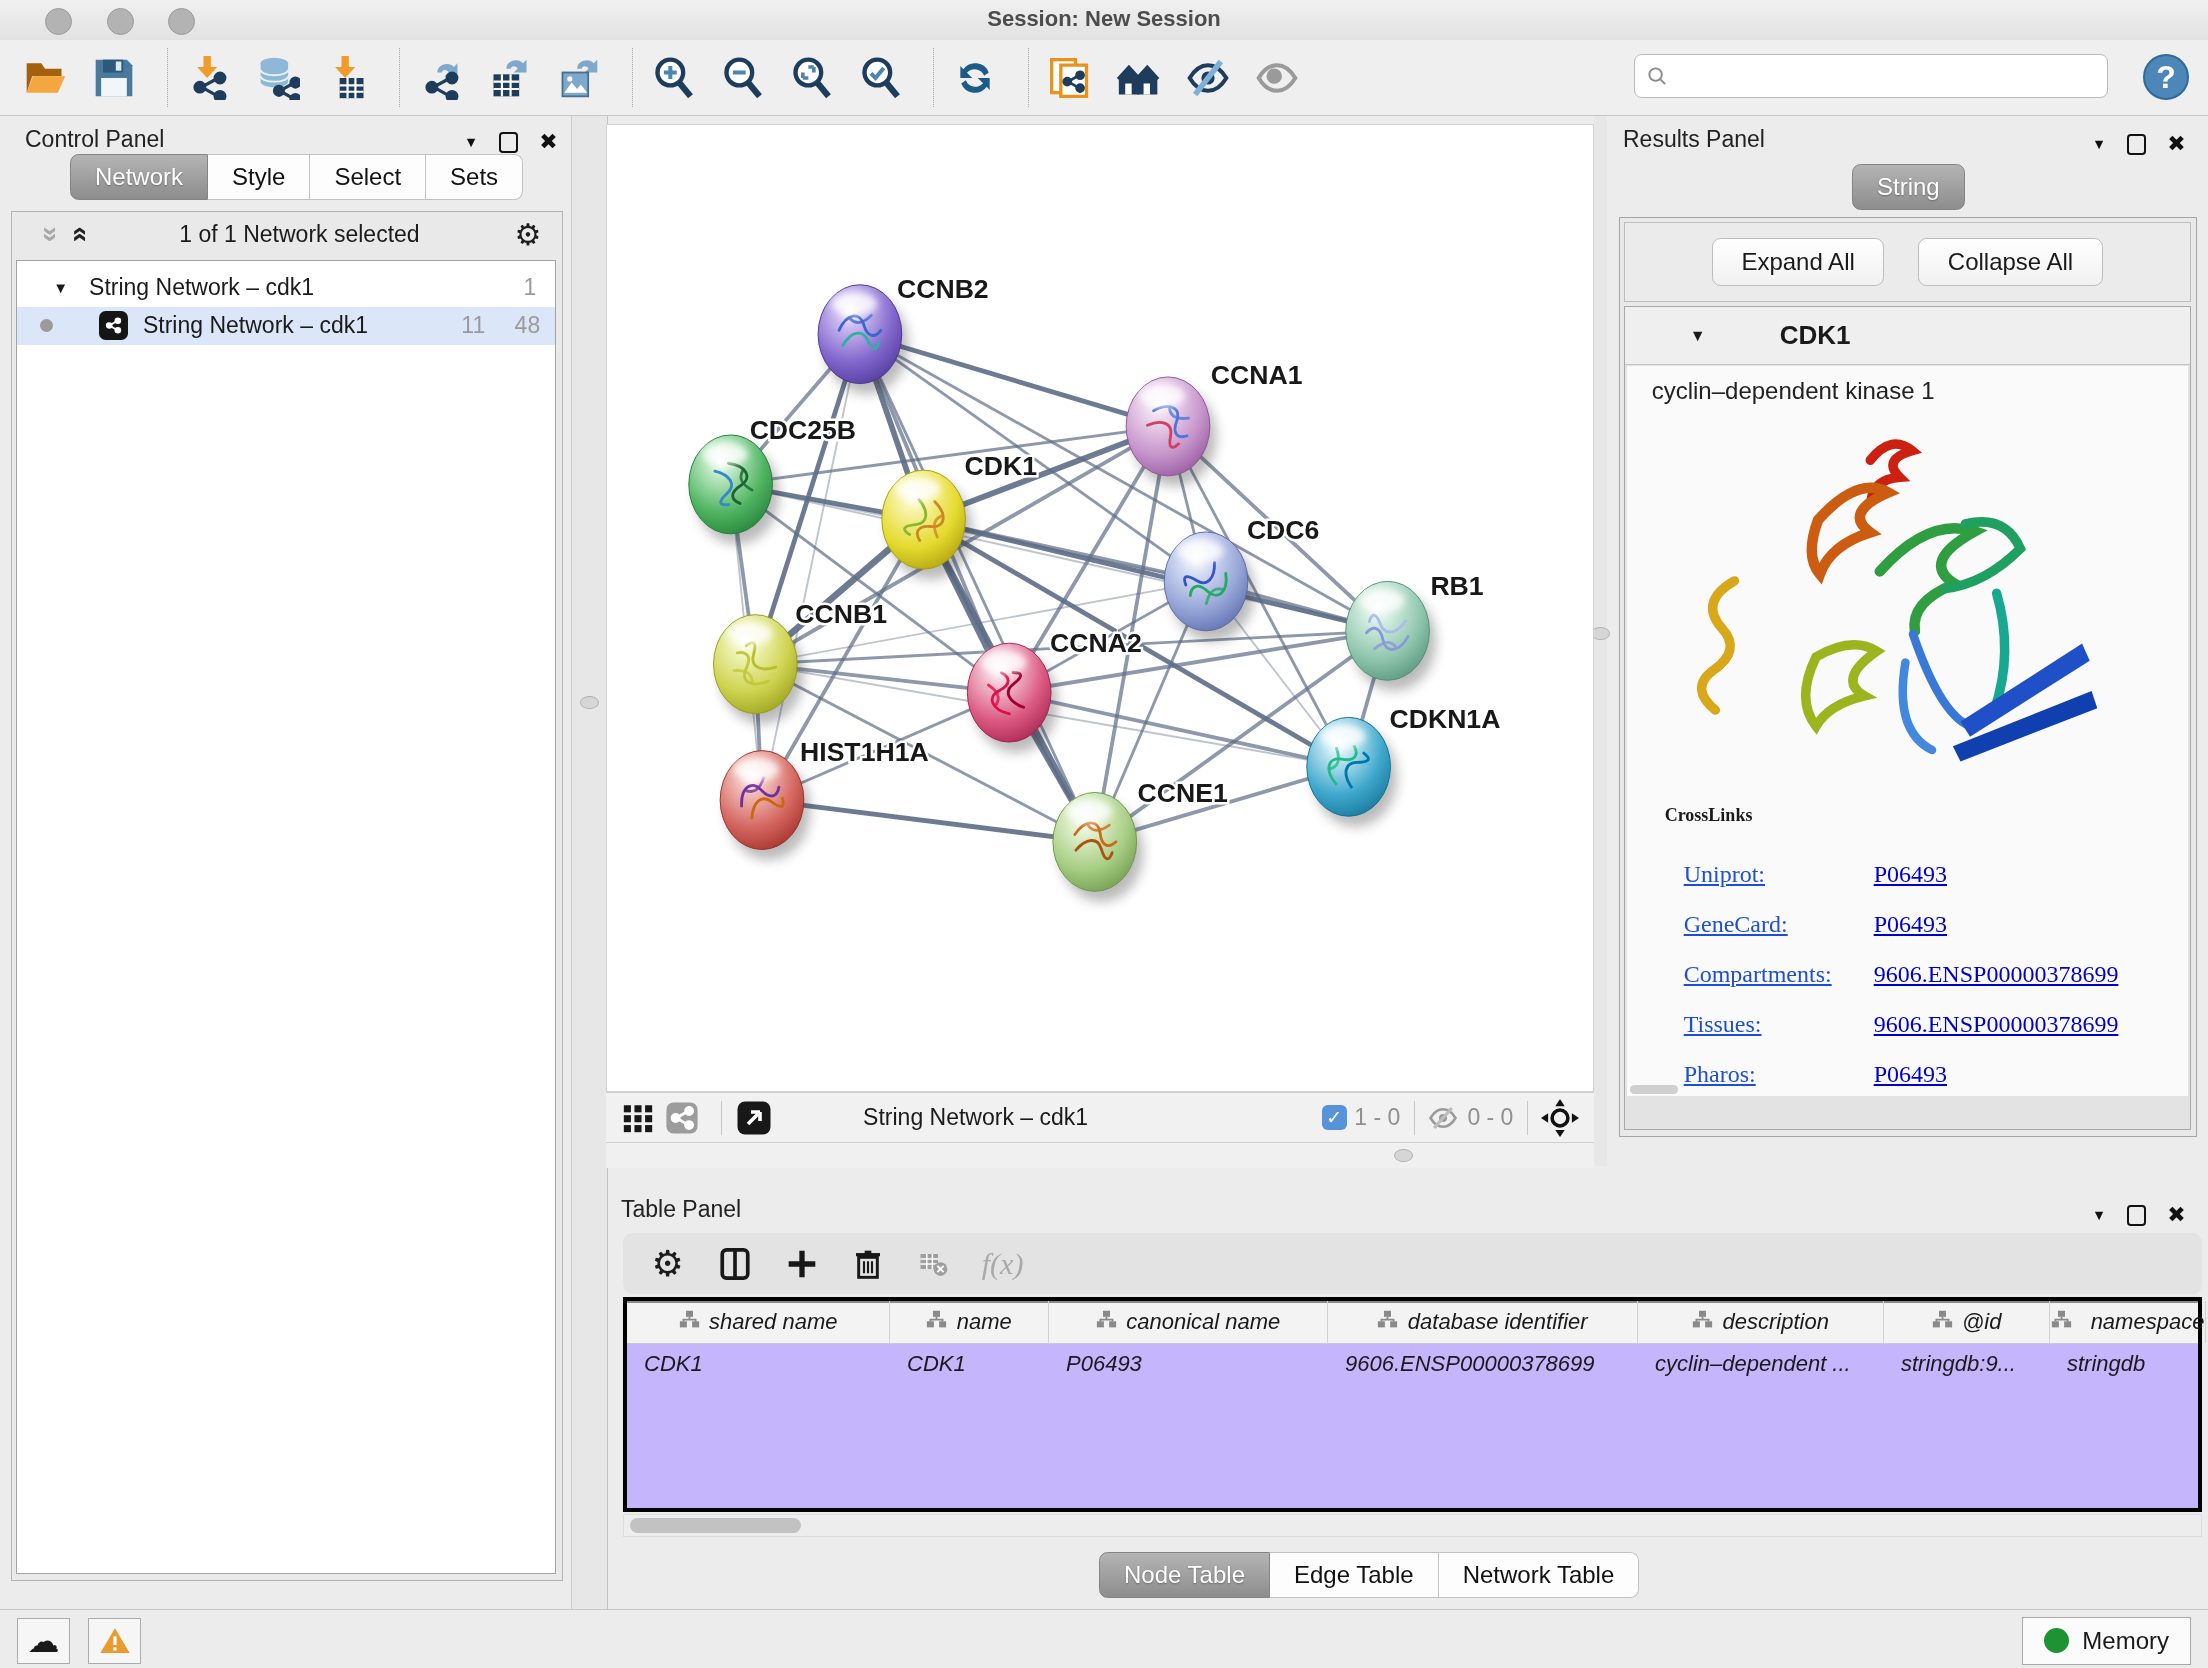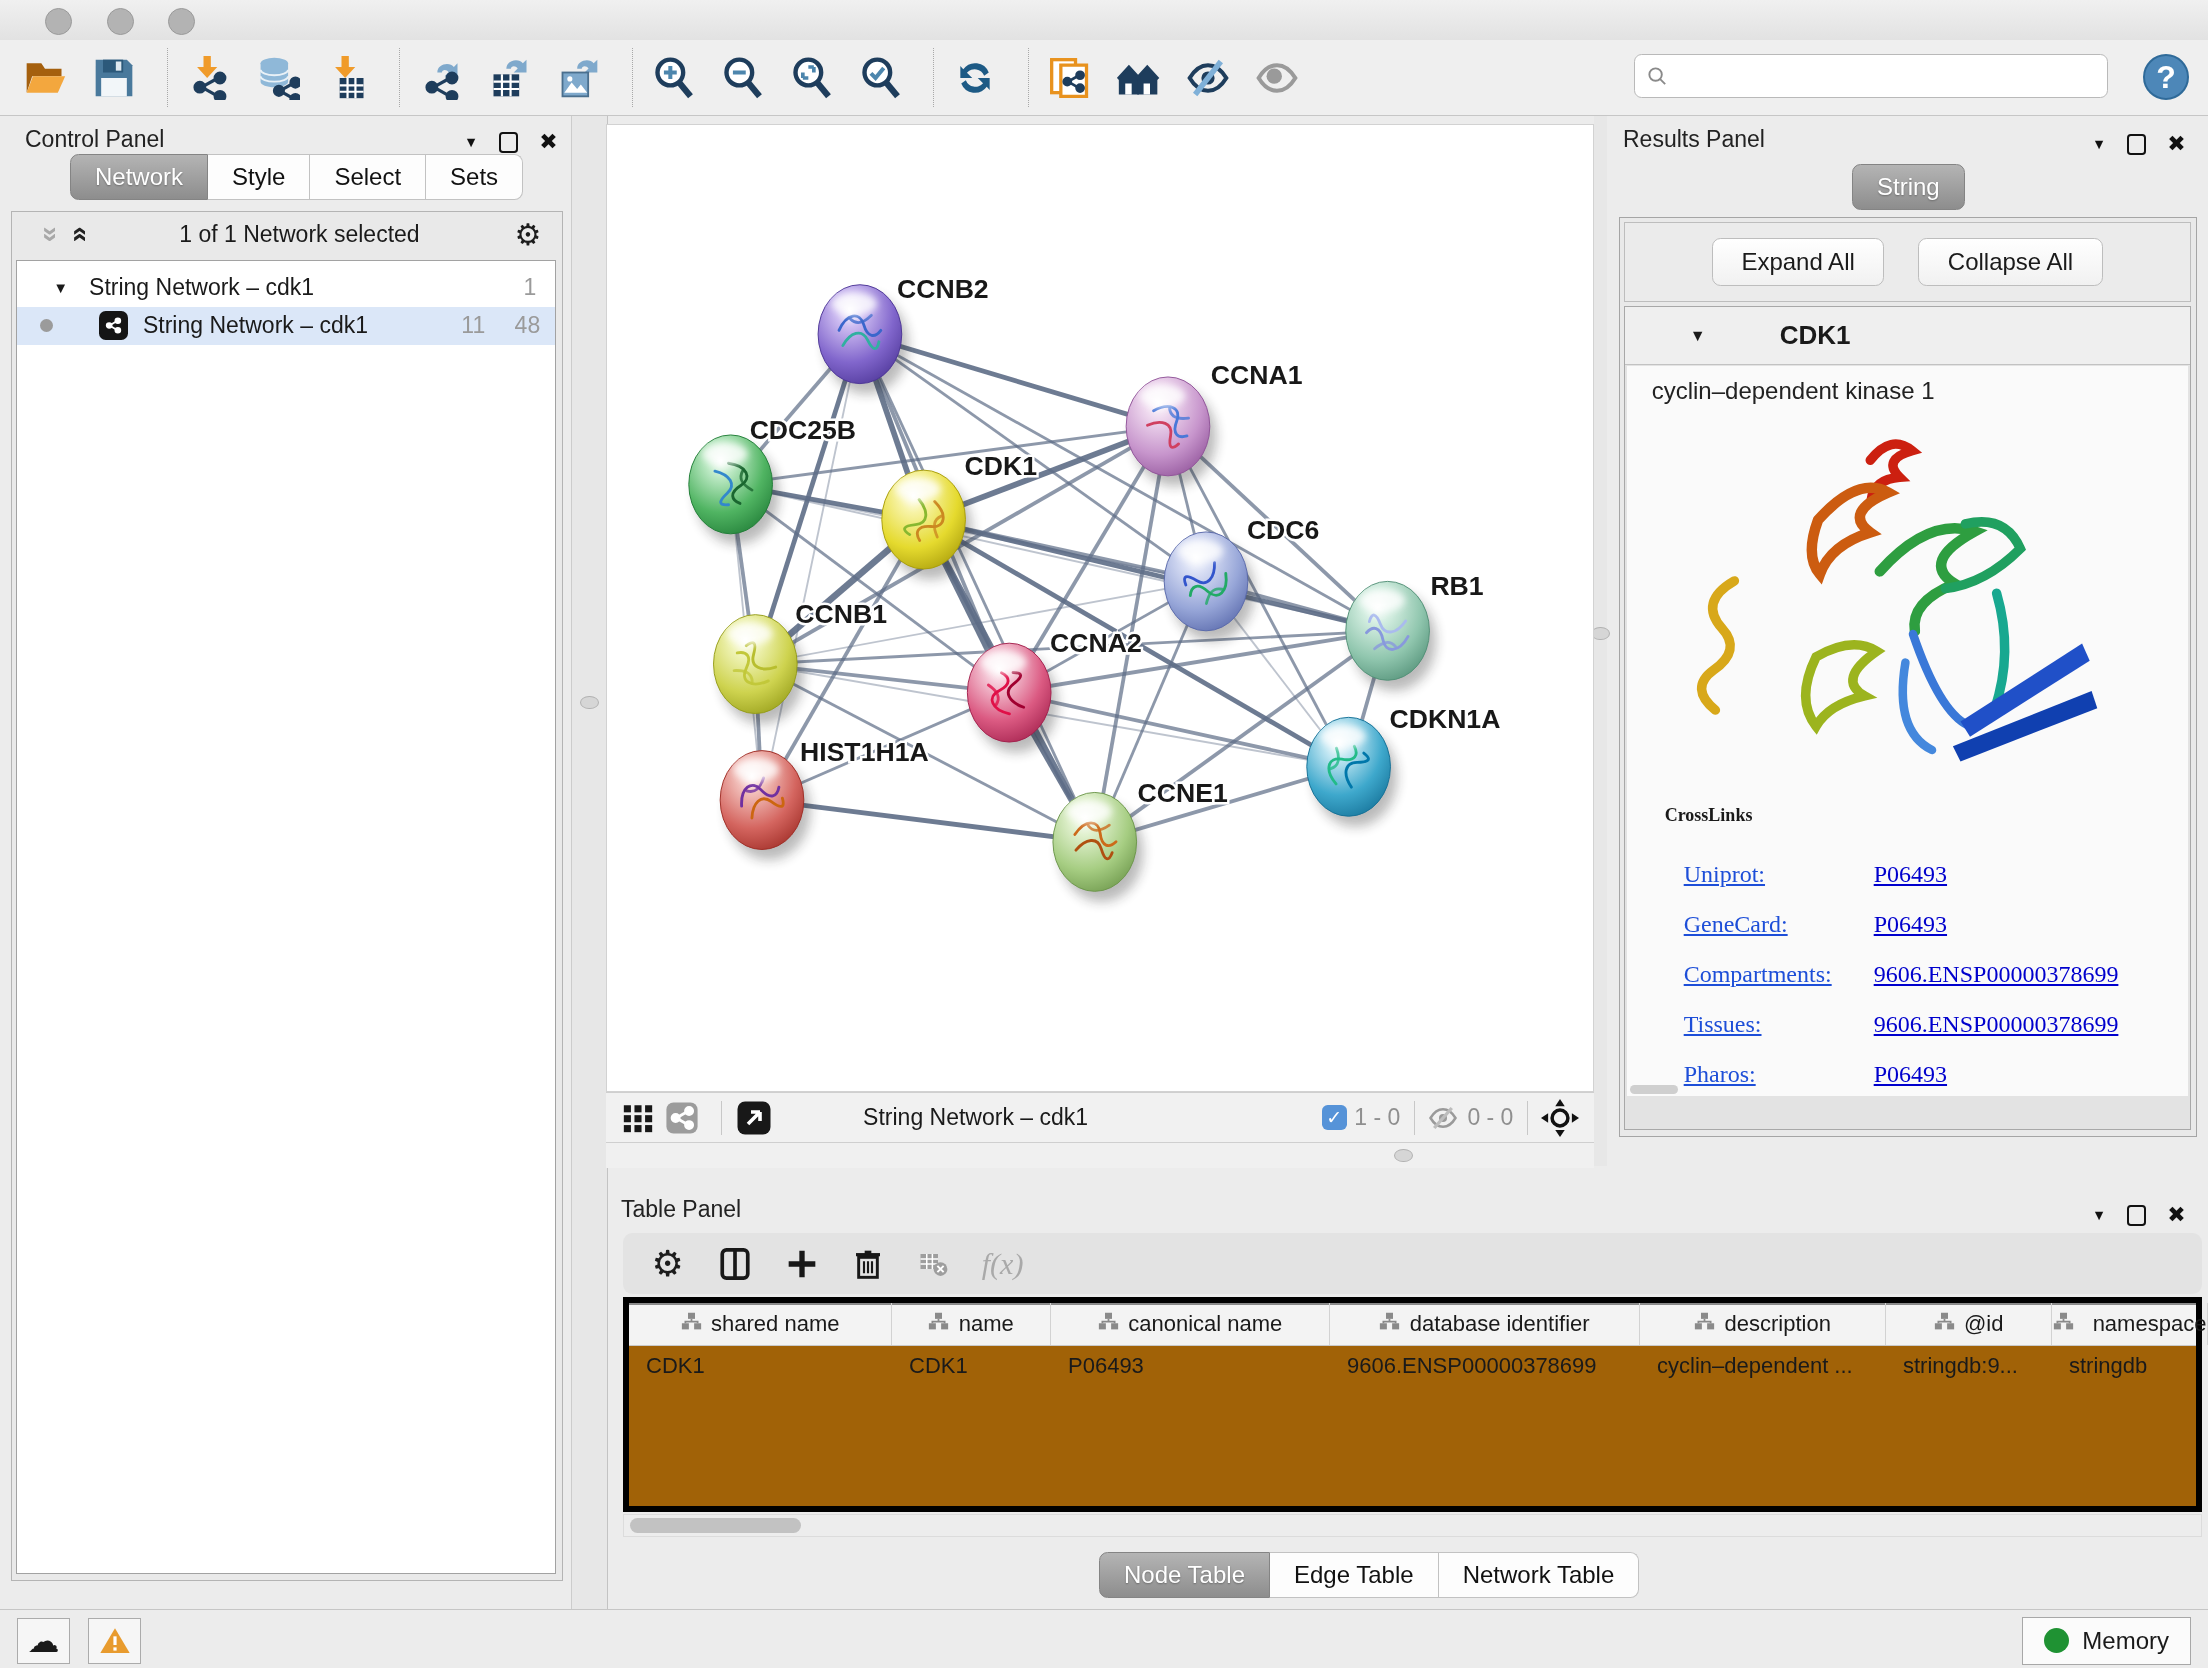--- a/index.html
+++ b/index.html
@@ -96,21 +96,21 @@
   .xl-row a{color:#0000cd;text-decoration:underline;}
   .mini-scroll{position:absolute;left:3.8px;bottom:1.9px;width:48px;height:9.5px;background:#cfcfcf;border-radius:4.8px;}
 
   
   .tp-head{left:621px;top:1196px;}
   .tp-ctl{left:2092px;top:1202px;}
   .ttoolbar{left:623px;top:1233px;width:1579px;height:61px;background:#e3e3e3;border-radius:9.5px;
             display:flex;align-items:center;gap:34px;padding-left:28.5px;box-sizing:border-box;}
   .ticon{display:flex;align-items:center;justify-content:center;}
   .fx{font-family:"Liberation Serif","DejaVu Serif",serif;font-style:italic;font-size:30px;color:#a9a9a9;}
-  .tablewrap{left:623px;top:1297px;width:1579px;height:215px;background:#a16207;border:6px solid #000000;box-sizing:border-box;}
+  .tablewrap{left:623px;top:1297px;width:1579px;height:215px;background:#c4b5fd;border:4px solid #000000;box-sizing:border-box;font-style:italic;}
   .thead{display:flex;height:42px;background:#f3f3f3;border-bottom:1px solid #c9c9c9;box-shadow:inset 0 1.9px 0 #8a8a8a;}
   .th{display:flex;align-items:center;justify-content:center;gap:9.5px;font-size:22px;border-right:1px solid #d2d2d2;
       box-sizing:border-box;overflow:hidden;white-space:nowrap;flex:0 0 auto;}
   .tbody-row{display:flex;height:40px;}
   .td{display:flex;align-items:center;padding-left:17px;font-size:22px;box-sizing:border-box;
       overflow:hidden;white-space:nowrap;flex:0 0 auto;}
   .hscroll{left:623px;top:1514px;width:1579px;height:23px;background:#ededed;border:1px solid #dcdcdc;box-sizing:border-box;}
   .hthumb{position:absolute;left:5.7px;top:2.9px;width:171px;height:15px;border-radius:7.6px;background:#c2c2c2;}
   .ttabs{left:1099px;top:1552px;}
 
@@ -127,20 +127,21 @@
 </style>
 </head>
 <body>
 
 <div id="app">
 
   <div class="abs titlebar">
     <span class="tlight" style="left:45px"></span>
     <span class="tlight" style="left:107px"></span>
     <span class="tlight" style="left:168px"></span>
+    <div class="wtitle">Session: New Session</div>
   </div>
 
   <div class="abs toolbar">
     <span class="tbtn">
         <svg viewBox="0 0 24 24">
           <path d="M2 4h8l2 3h9v4H5L2 20z" fill="#a5600e"></path>
           <path d="M2 20l3.4-9H23l-4 9z" fill="#f3a73e"></path>
         </svg>
       </span>
     <span class="tbtn">

